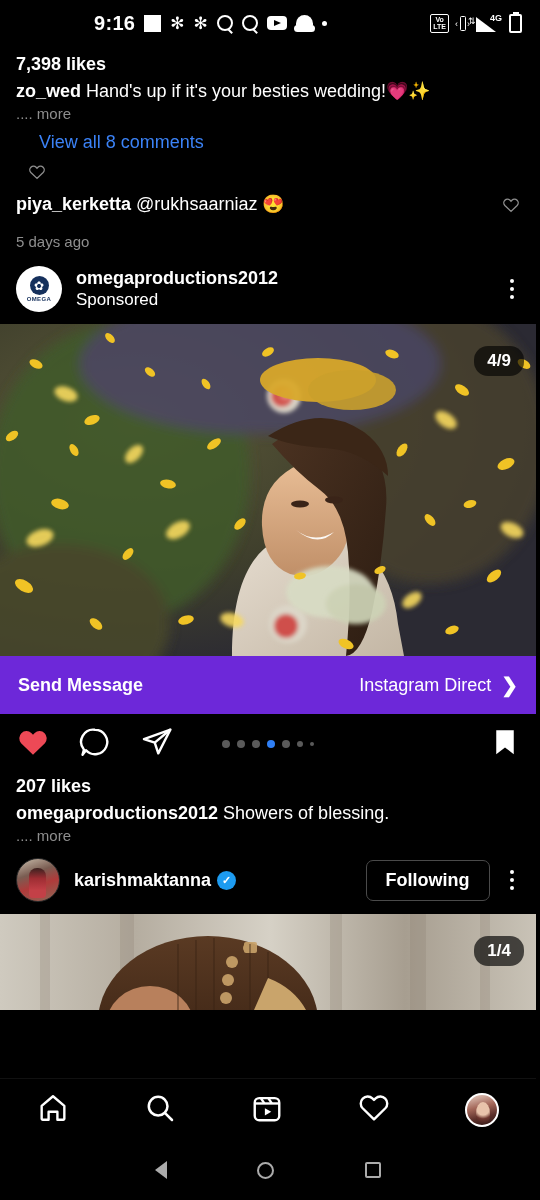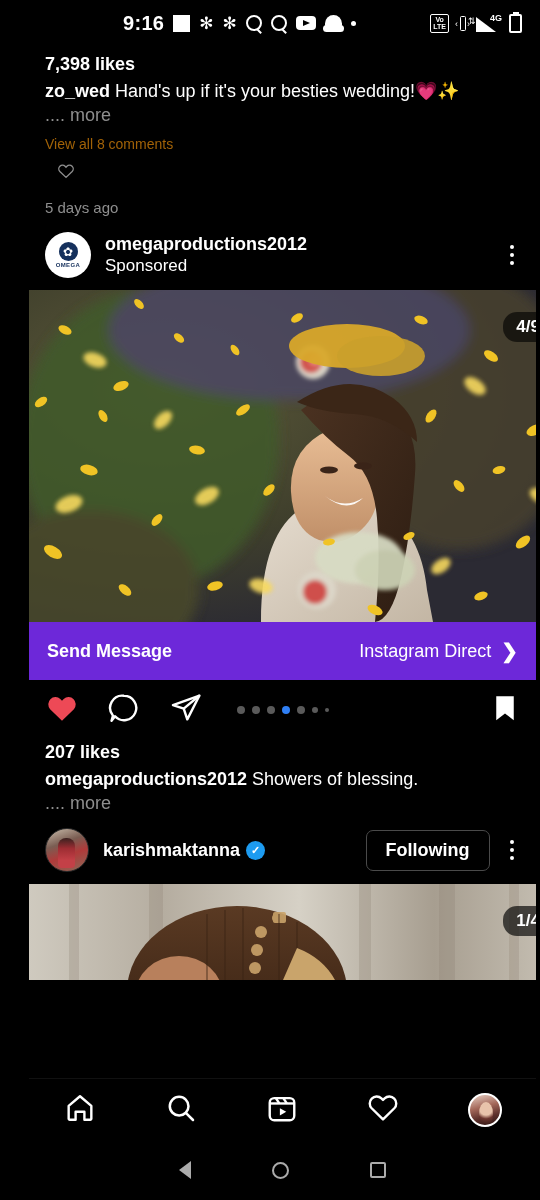--- a/index.html
+++ b/index.html
@@ -2,21 +2,21 @@
 <html><head>
 <meta charset="utf-8">
 <style>
   * { margin:0; padding:0; box-sizing:border-box; }
   html,body{ background:#000; }
   body{
     width:540px; height:1200px;
     font-family:"Liberation Sans", sans-serif;
     color:#fff; overflow:hidden; position:relative;
   }
-  .phone{ width:536px; height:1200px; position:relative; background:#000; display:flex; flex-direction:column;padding-left:29px; }
+  .phone{ width:536px; height:1200px; position:relative; background:#000; display:flex; flex-direction:column; }
 
   
   .statusbar{
     height:46px; flex:0 0 46px; display:flex; align-items:center;
     padding:0 14px; background:#000;
   }
   .sb-left{ display:flex; align-items:center; gap:9px; margin-left:80px; }
   .sb-right{ display:flex; align-items:center; gap:7px; margin-left:auto; }
   .sb-time{ font-size:20px; font-weight:bold; letter-spacing:.3px; }
   .ic{ display:inline-block; }
@@ -40,22 +40,22 @@
   .sig .updn{ position:absolute; left:-8px; top:3px; font-size:9px; line-height:9px; }
   .batt{ width:13px; height:19px; border:2px solid #fff; border-radius:2px; position:relative; }
   .batt::before{ content:""; position:absolute; width:6px; height:2px; background:#fff; top:-4px; left:50%; transform:translateX(-50%); }
 
   
   .feed{ flex:1 1 auto; overflow:hidden; background:#000; }
 
   .likes-line{ font-size:18px; font-weight:bold; padding:8px 16px 0; }
   .caption{ font-size:18px; padding:4px 16px 0; line-height:1.34; }
   .caption .uname{ font-weight:bold; }
-  .more-line{ font-size:18px; color:#8e8e8e; padding:2px 16px 0; }
-  .viewall{ font-size:14px; color:#a16207; padding:10px 16px 0; }
+  .more-line{ font-size:15px; color:#8e8e8e; padding:2px 16px 0; }
+  .viewall{ font-size:18px; color:#3b82f6; padding:10px 16px 0;margin-left:23px; }
   .cmt-row{ display:flex; align-items:flex-start; padding:7px 16px 0; font-size:18px; }
   .cmt-txt{ flex:1; line-height:1.3; }
   .cmt-txt .uname{ font-weight:bold; }
   .cmt-heart{ flex:0 0 auto; margin-left:12px; margin-top:3px; }
   .hsmall{ width:18px; height:18px; }
   .ago{ font-size:15px; color:#8e8e8e; padding:14px 16px 0; }
 
   
   .post-head{ display:flex; align-items:center; padding:16px 16px 12px; }
   .avatar-omega{
@@ -188,20 +188,31 @@
       <div class="viewall">View all 8 comments</div>
 
       <div class="cmt-row">
         <span class="cmt-heart">
           <svg class="hsmall" viewBox="0 0 24 24" fill="none" stroke="#8e8e8e" stroke-width="1.8">
             <path d="M12 20.5 3.8 12.6a4.9 4.9 0 0 1 7-6.9l1.2 1.2 1.2-1.2a4.9 4.9 0 0 1 7 6.9L12 20.5Z"></path>
           </svg>
         </span>
       </div>
 
+      <div class="cmt-row">
+        <div class="cmt-txt">
+          <span class="uname">piya_kerketta</span>
+          <span>@rukhsaarniaz 😍</span>
+        </div>
+        <span class="cmt-heart">
+          <svg class="hsmall" viewBox="0 0 24 24" fill="none" stroke="#8e8e8e" stroke-width="1.8">
+            <path d="M12 20.5 3.8 12.6a4.9 4.9 0 0 1 7-6.9l1.2 1.2 1.2-1.2a4.9 4.9 0 0 1 7 6.9L12 20.5Z"></path>
+          </svg>
+        </span>
+      </div>
 
       <div class="ago">5 days ago</div>
     </div>
 
     <div>
 
       <div class="post-head">
         <div class="avatar-omega">
           <span class="omega-badge"></span>
           <span class="omega-word">OMEGA</span>

